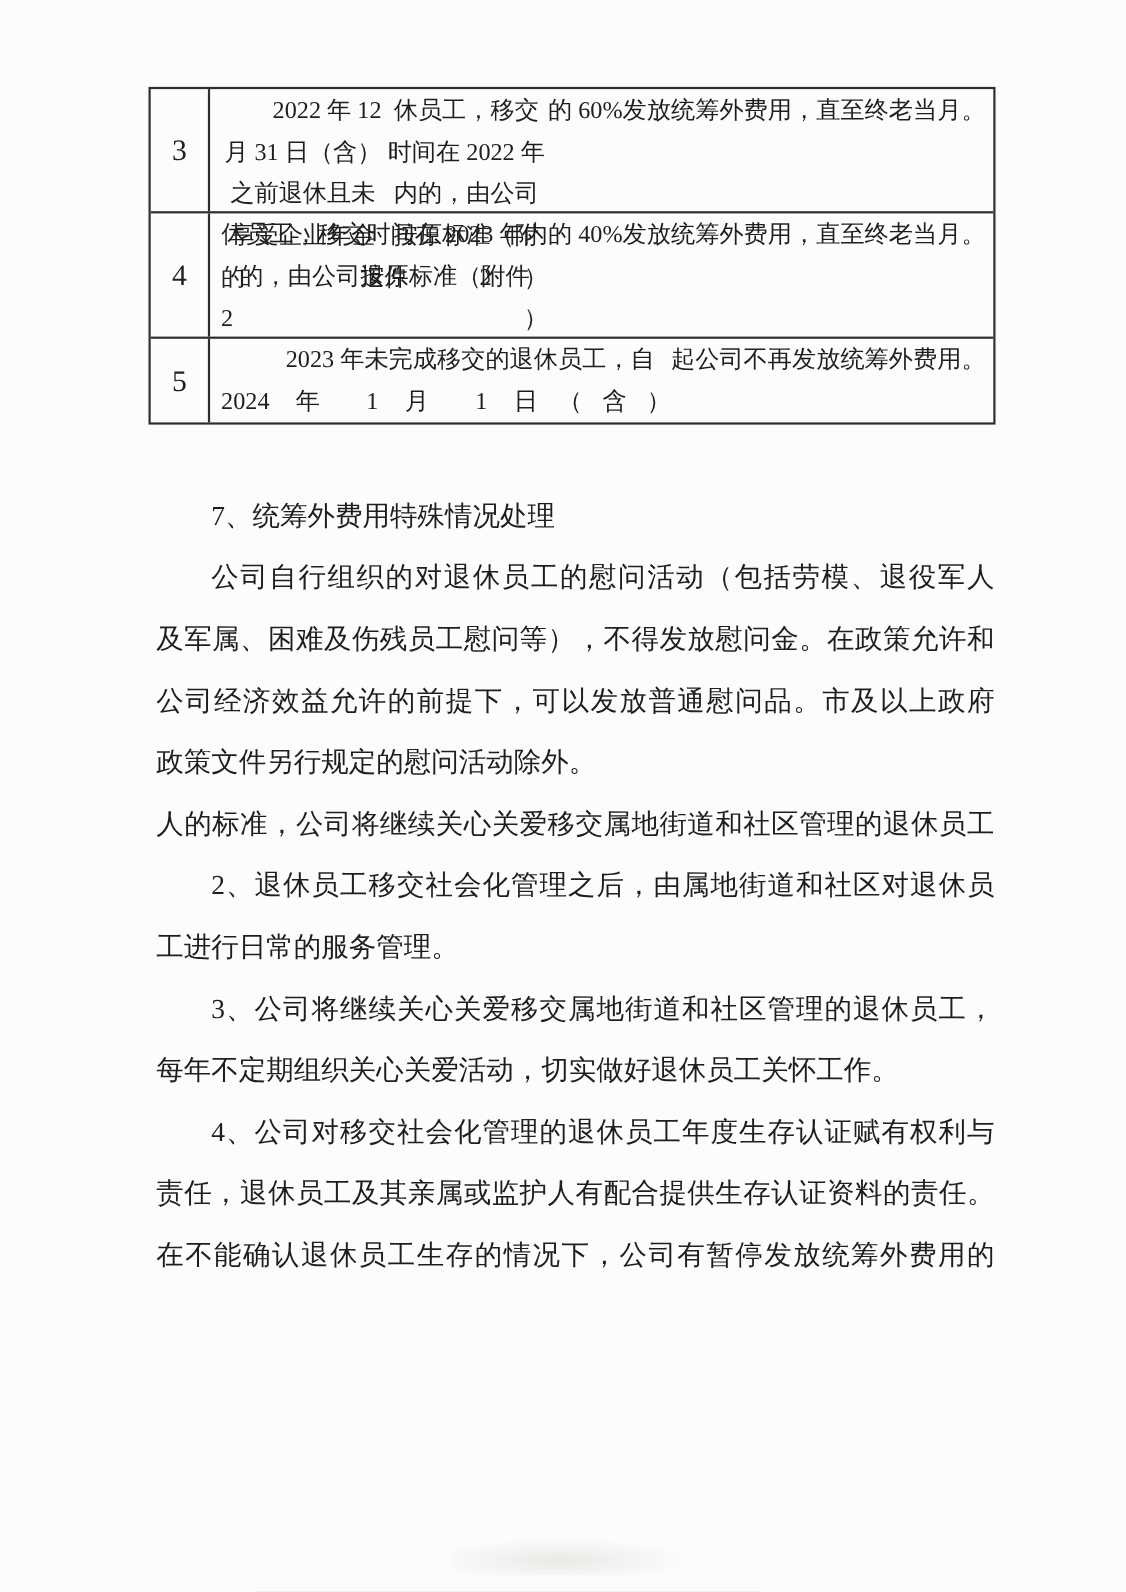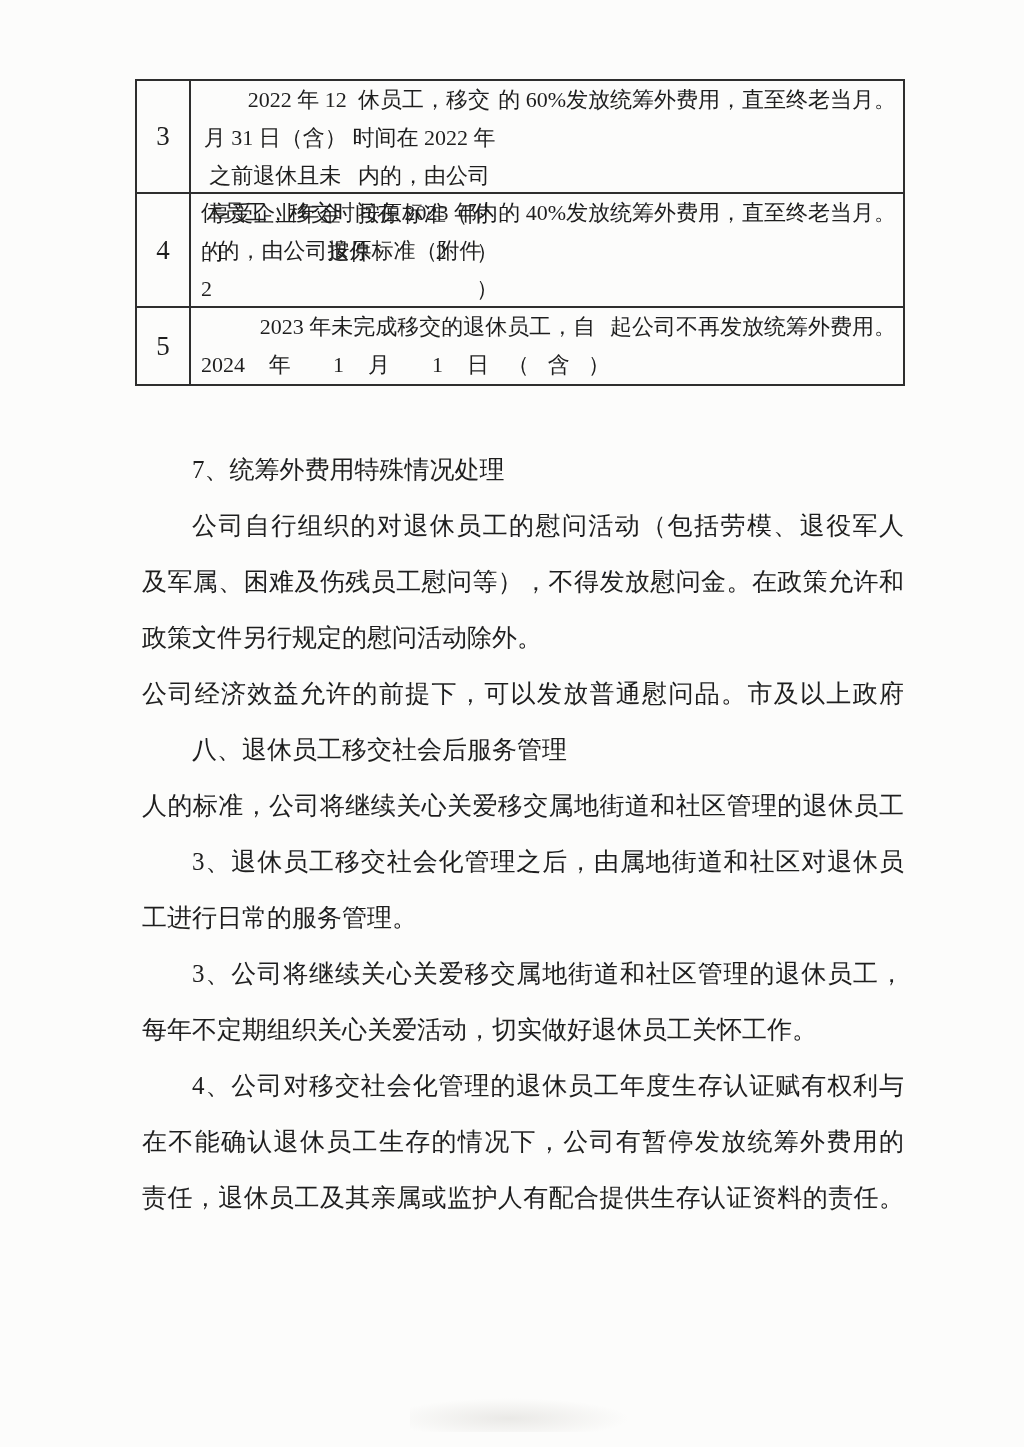--- a/index.html
+++ b/index.html
@@ -109,28 +109,27 @@
         <div class="tline">起公司不再发放统筹外费用。</div>
       </div>
     </div>
 
   </div>
 
   <div class="body-text">
     <div class="bline ind">7、统筹外费用特殊情况处理</div>
     <div class="bline ind jl">公司自行组织的对退休员工的慰问活动（包括劳模、退役军人</div>
     <div class="bline jl">及军属、困难及伤残员工慰问等），不得发放慰问金。在政策允许和</div>
+    <div class="bline jl">公司经济效益允许的前提下，可以发放普通慰问品。市及以上政府</div>
     <div class="bline">政策文件另行规定的慰问活动除外。</div>
-    <div class="bline jl">公司经济效益允许的前提下，可以发放普通慰问品。市及以上政府</div>
-    <div class="bline ind">八、退休员工移交社会后服务管理</div>
     <div class="bline jl">人的标准，公司将继续关心关爱移交属地街道和社区管理的退休员工</div>
-    <div class="bline ind jl">3、退休员工移交社会化管理之后，由属地街道和社区对退休员</div>
+    <div class="bline ind jl">2、退休员工移交社会化管理之后，由属地街道和社区对退休员</div>
     <div class="bline">工进行日常的服务管理。</div>
     <div class="bline ind jl">3、公司将继续关心关爱移交属地街道和社区管理的退休员工，</div>
     <div class="bline">每年不定期组织关心关爱活动，切实做好退休员工关怀工作。</div>
     <div class="bline ind jl">4、公司对移交社会化管理的退休员工年度生存认证赋有权利与</div>
+    <div class="bline jl">责任，退休员工及其亲属或监护人有配合提供生存认证资料的责任。</div>
     <div class="bline jl">在不能确认退休员工生存的情况下，公司有暂停发放统筹外费用的</div>
-    <div class="bline jl">责任，退休员工及其亲属或监护人有配合提供生存认证资料的责任。</div>
   </div>
 
   <div class="smudge"></div>
 
 </div>
 
 </body></html>

